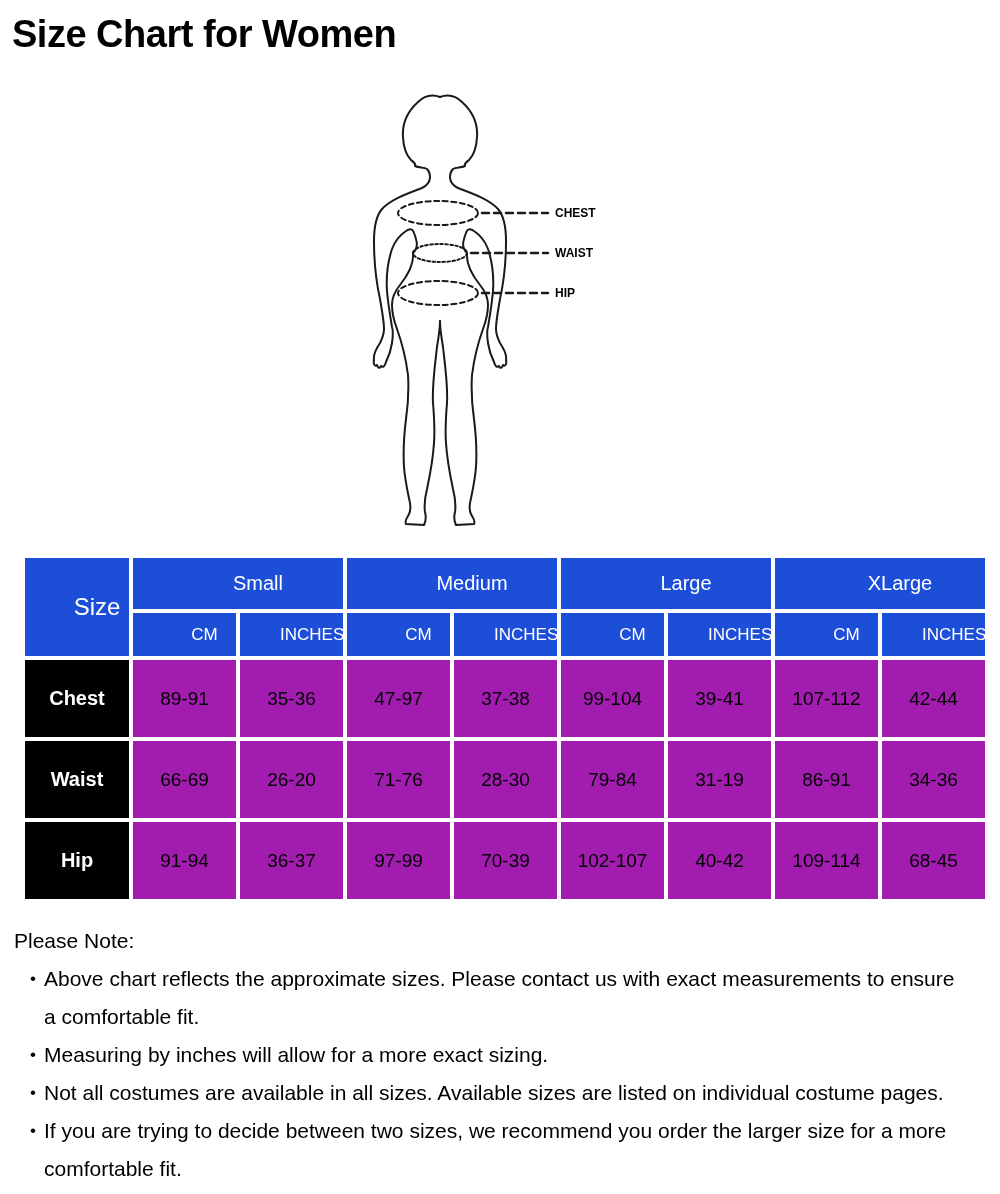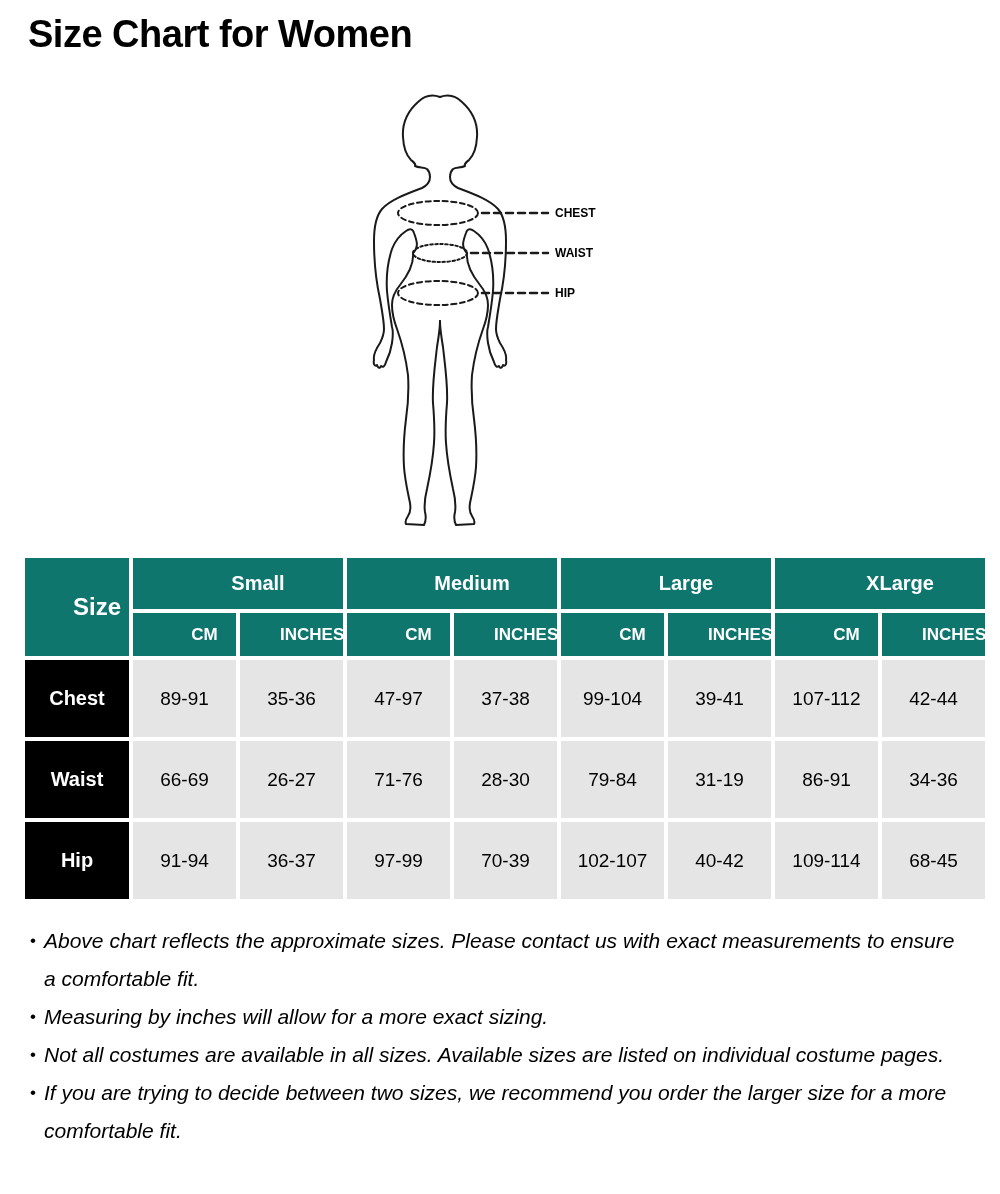--- a/index.html
+++ b/index.html
@@ -1,39 +1,39 @@
 <!DOCTYPE html>
 <html><head>
 <meta charset="utf-8">
 <style>
   * { margin:0; padding:0; box-sizing:border-box; }
   html,body { width:1000px; height:1194px; background:#ffffff; overflow:hidden;
               font-family:"Liberation Sans", sans-serif; color:#000; position:relative; }
 
-  .page-title { position:absolute; left:28px; top:13px; font-size:38px; font-weight:bold;
+  .page-title { position:absolute; left:12px; top:13px; font-size:38px; font-weight:bold;
                 letter-spacing:-0.5px; }
 
   .figure-svg { position:absolute; left:340px; top:85px; }
   .figure-svg text { font-family:"Liberation Sans", sans-serif; font-weight:bold; font-size:12px; }
 
   table.size-table { position:absolute; left:21px; top:554px; width:968px;
                      border-collapse:separate; border-spacing:4px; table-layout:fixed; }
   table.size-table th, table.size-table td { text-align:center; vertical-align:middle; }
-  .hdr { background:#0f766e; color:#ffffff; font-weight:bold;padding-left:40px; }
+  .hdr { background:#1d4ed8; color:#ffffff; font-weight:normal;padding-left:40px; }
   .group-hdr { font-size:20px; height:51px; }
   .unit-hdr { font-size:17px; height:43px; }
   .corner-hdr { font-size:24px; }
   .row-hdr { background:#000000; color:#ffffff; font-weight:bold; font-size:20px; height:77px; }
-  td.val { background:#e5e5e5; font-size:19px; font-weight:normal; height:77px; }
+  td.val { background:#a21caf; font-size:19px; font-weight:normal; height:77px; }
 
   .notes { position:absolute; left:14px; top:922px; width:946px; font-size:21px; line-height:38px; }
   .notes-heading { font-size:21px; }
   .note-item { display:flex; }
   .note-bullet { width:14px; margin-left:16px; flex:0 0 14px; font-size:17px; }
-  .note-text { flex:1;font-style:italic; }
+  .note-text { flex:1; }
 </style>
 </head>
 <body>
 
 <h1 class="page-title">Size Chart for Women</h1>
 
 <svg class="figure-svg" width="310" height="465" viewBox="0 0 310 465">
   <g fill="none" stroke="#1a1a1a" stroke-width="2" stroke-linecap="round" stroke-linejoin="round">
 
     <path d="
@@ -170,21 +170,21 @@
       <td class="val">47-97</td>
       <td class="val">37-38</td>
       <td class="val">99-104</td>
       <td class="val">39-41</td>
       <td class="val">107-112</td>
       <td class="val">42-44</td>
     </tr>
     <tr>
       <th class="row-hdr">Waist</th>
       <td class="val">66-69</td>
-      <td class="val">26-27</td>
+      <td class="val">26-20</td>
       <td class="val">71-76</td>
       <td class="val">28-30</td>
       <td class="val">79-84</td>
       <td class="val">31-19</td>
       <td class="val">86-91</td>
       <td class="val">34-36</td>
     </tr>
     <tr>
       <th class="row-hdr">Hip</th>
       <td class="val">91-94</td>
@@ -193,20 +193,21 @@
       <td class="val">70-39</td>
       <td class="val">102-107</td>
       <td class="val">40-42</td>
       <td class="val">109-114</td>
       <td class="val">68-45</td>
     </tr>
   </tbody>
 </table>
 
 <div class="notes">
+  <div class="notes-heading">Please Note:</div>
   <div class="note-item">
     <span class="note-bullet">•</span>
     <span class="note-text">Above chart reflects the approximate sizes. Please contact us with exact measurements to ensure a comfortable fit.</span>
   </div>
   <div class="note-item">
     <span class="note-bullet">•</span>
     <span class="note-text">Measuring by inches will allow for a more exact sizing.</span>
   </div>
   <div class="note-item">
     <span class="note-bullet">•</span>

